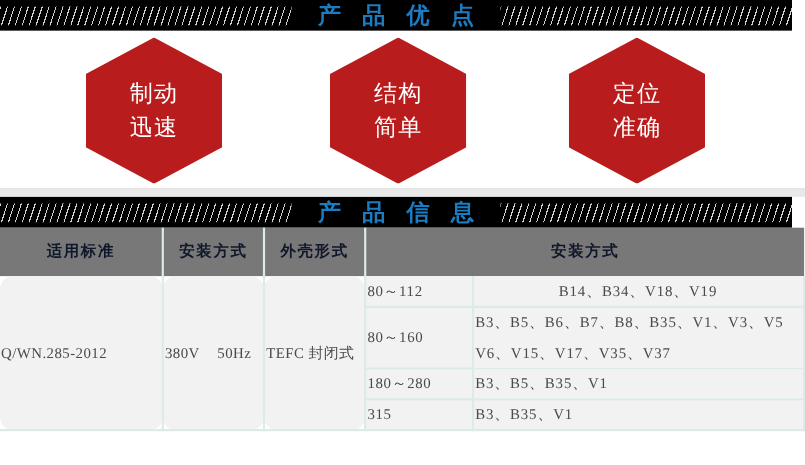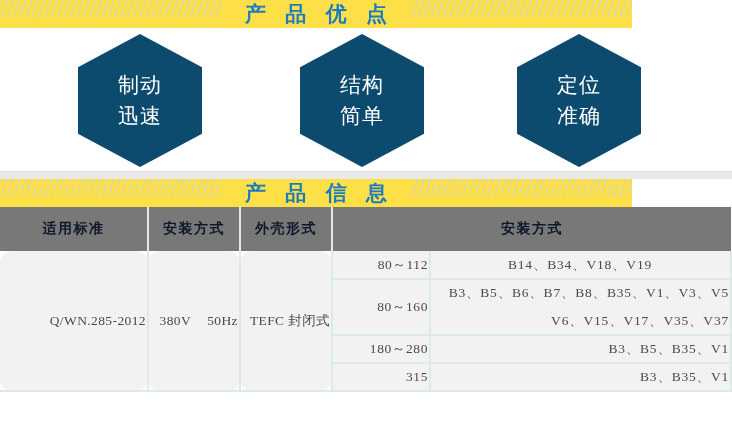--- a/index.html
+++ b/index.html
@@ -16,24 +16,25 @@
   }
   .page {
     position: relative;
     width: 732px;
     height: 423px;
   }
 
   
   .title-band {
     position: relative;
-    width: 632px;
+    width: 720px;
     display: flex;
+    align-items: center;
     justify-content: center;
-    background: #fde047;
+    background: #000000;
   }
   .hatch {
     flex: 1 1 auto;
     height: 17px;
     background-image: repeating-linear-gradient(
         108deg,
         #d2d2d2 0px,
         #d2d2d2 1px,
         rgba(255,255,255,0) 1px,
         rgba(255,255,255,0) 6px);
@@ -62,21 +63,21 @@
     top: 0;
     left: 0;
     width: 732px;
     height: 143px;
   }
   .hex {
     position: absolute;
     top: 6px;
     width: 124px;
     height: 133px;
-    background: #0c4a6e;
+    background: #b91c1c;
     clip-path: polygon(50% 0%, 100% 25%, 100% 75%, 50% 100%, 0% 75%, 0% 25%);
     display: flex;
     flex-direction: column;
     align-items: center;
     justify-content: center;
     color: #ffffff;
     font-size: 21px;
     line-height: 1.45;
     letter-spacing: 1px;
     font-family: "DejaVu Sans", "Liberation Sans", sans-serif;
@@ -114,21 +115,21 @@
     border-right: 2px solid #dcece4;
     font-family: "DejaVu Sans", "Liberation Sans", sans-serif;
     text-align: center;
   }
   table.info th:last-child { border-right: none; }
 
   table.info td {
     background: #f2f2f2;
     color: #4a4a4a;
     font-size: 13.5px;
-    text-align: right;
+    text-align: left;
     border-right: 2px solid #dcece4;
     border-bottom: 2px solid #dcece4;
     font-family: "Liberation Serif", "DejaVu Serif", serif;
   }
   td.spanner {
     border-bottom: none;
     vertical-align: middle;
     letter-spacing: 0.4px;
     border-radius: 12px;
   }

